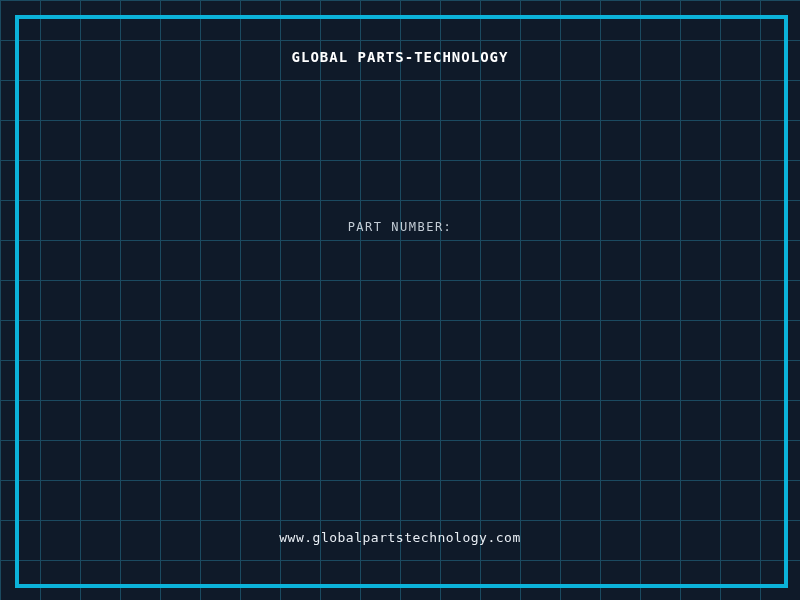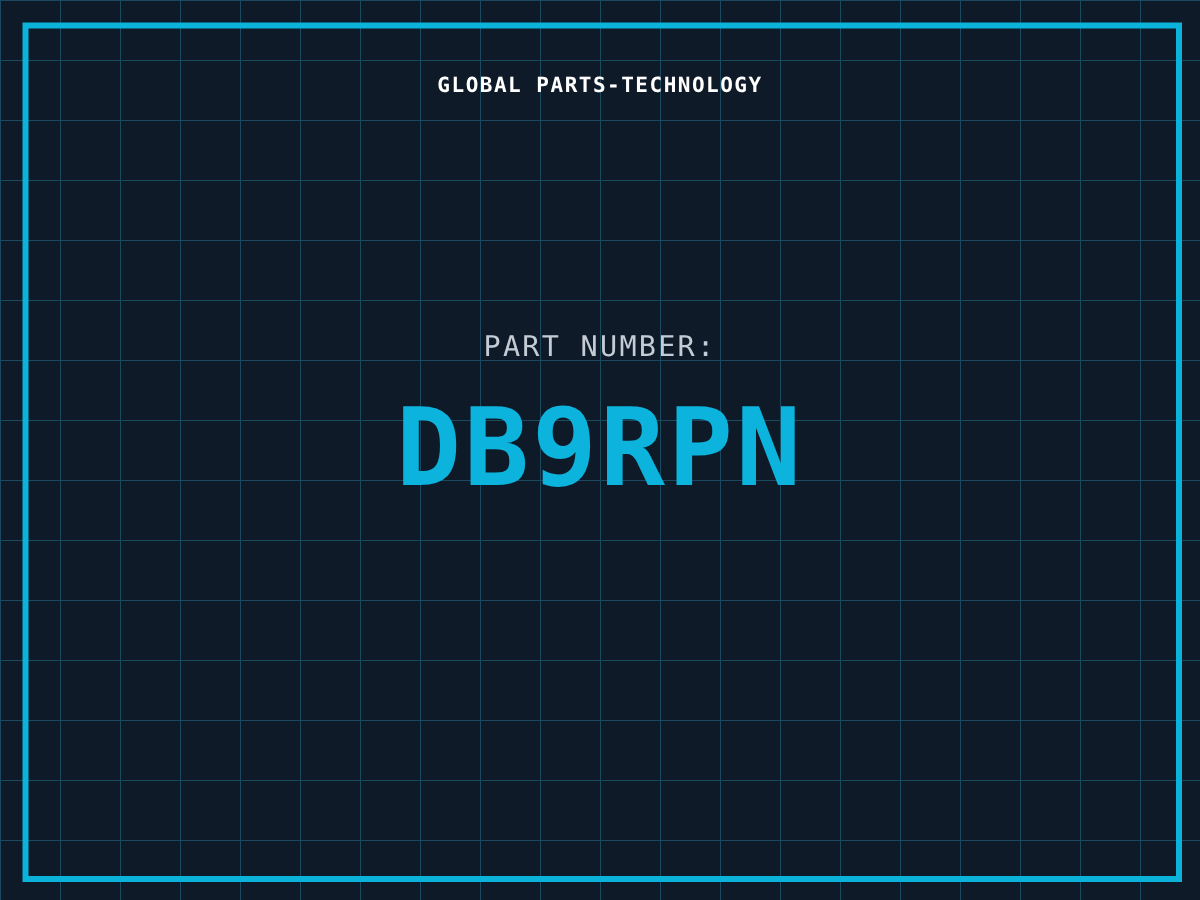--- a/index.html
+++ b/index.html
@@ -43,21 +43,21 @@
     color: #ffffff;
   }
   .certification-subtitle {
     top: 80px;
     font-size: 13px;
     letter-spacing: 0.5px;
     color: #2bb5db;
   }
   .part-number-label {
     top: 220px;
-    font-size: 19px;
+    font-size: 12px;
     letter-spacing: 1.5px;
     color: #c3ccd5;
   }
   .part-number-value {
     top: 259px;
     font-size: 72px;
     line-height: 78px;
     font-weight: bold;
     letter-spacing: 2px;
     color: #0cb3dc;
@@ -73,15 +73,15 @@
 <body>
 
 <div class="page">
   <div class="frame"></div>
 
   <div class="txt company-title">GLOBAL PARTS-TECHNOLOGY</div>
 
 
   <div class="txt part-number-label">PART NUMBER:</div>
 
-  <div class="txt part-number-value">DB9RPN</div>
 
+  <div class="txt website-url">www.globalpartstechnology.com</div>
 </div>
 
 </body></html>

